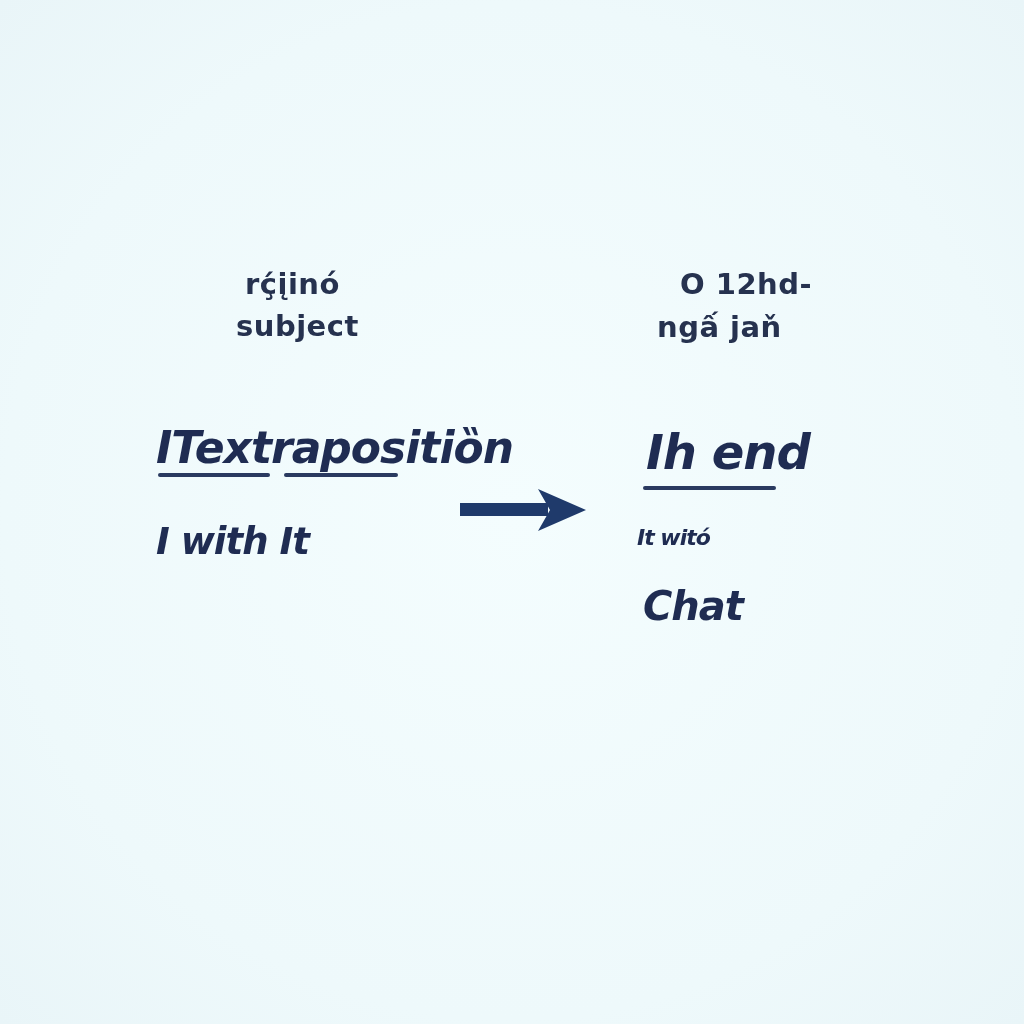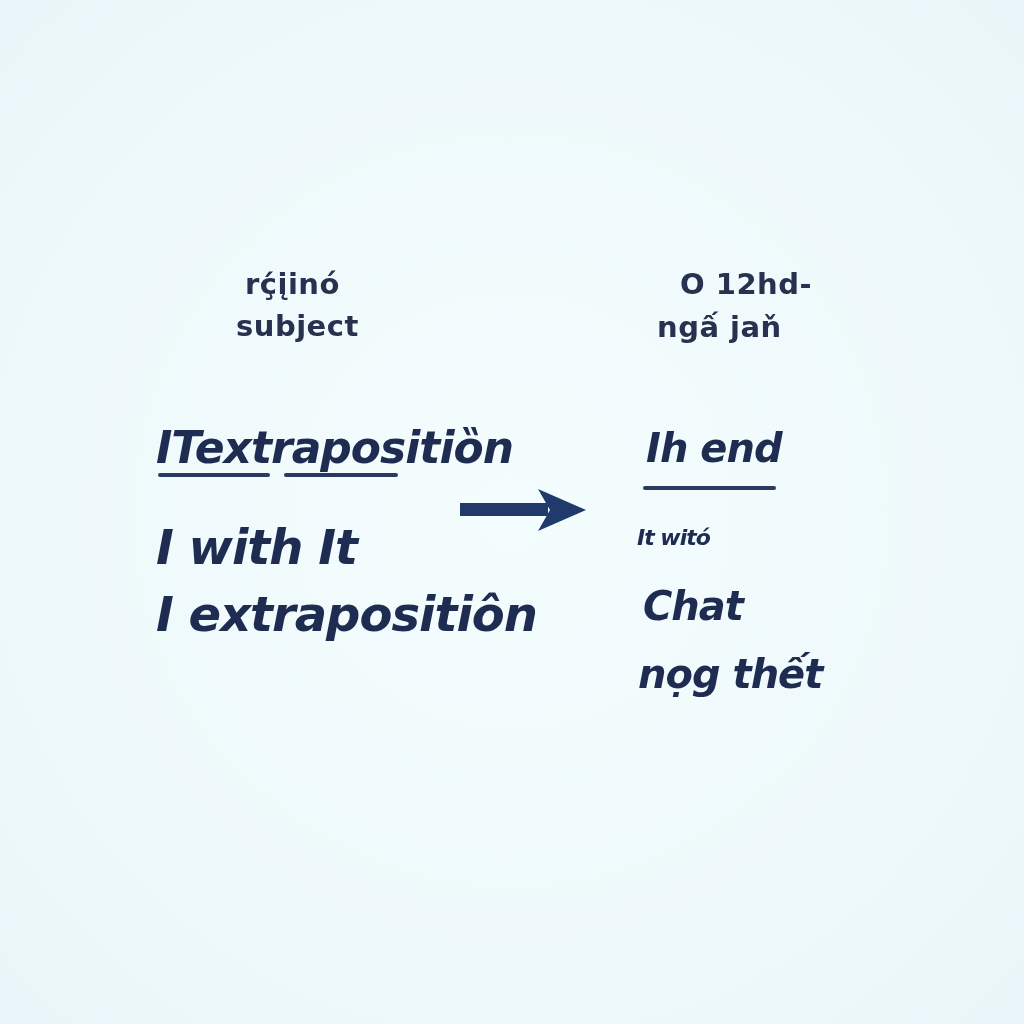--- a/index.html
+++ b/index.html
@@ -34,21 +34,21 @@
     .hand {
       font-family: "DejaVu Sans", sans-serif;
       font-style: italic;
       color: #1f2c52;
     }
     .heading-hand {
       font-size: 44px;
       letter-spacing: -1px;
     }
     .body-hand {
-      font-size: 48px;
+      font-size: 37px;
       letter-spacing: -1px;
     }
     .underline {
       position: absolute;
       height: 4px;
       background: #2a3a60;
       border-radius: 2px;
     }
     .arrow {
       position: absolute;
@@ -64,30 +64,28 @@
 <div class="canvas">
 
   <div class="txt label-sans" style="left:245px; top:270px;">rḉįinó</div>
   <div class="txt label-sans" style="left:236px; top:312px;text-align:center;">subject</div>
 
   <div class="txt hand heading-hand" style="left:156px; top:426px;">ITextrapositiȍn</div>
   <div class="underline" style="left:158px; top:473px; width:112px;"></div>
   <div class="underline" style="left:284px; top:473px; width:114px;"></div>
 
   <div class="txt hand body-hand" style="left:156px; top:523px;">I with It</div>
-  <div class="txt hand body-hand" style="left:156px; top:590px;">I extrapositiôn</div>
 
   <svg class="arrow" viewBox="0 0 130 46">
     <rect x="2" y="16" width="88" height="13" fill="#1f3a6b"></rect>
     <polygon points="80,2 128,23 80,44 92,23" fill="#1f3a6b"></polygon>
   </svg>
 
   <div class="txt label-sans" style="left:664px; top:270px;margin-left:16px;">O 12hd-</div>
   <div class="txt label-sans" style="left:657px; top:313px;">ngấ jaň</div>
 
-  <div class="txt hand heading-hand" style="left:646px; top:428px; font-size:40px;">Ih end</div>
+  <div class="txt hand heading-hand" style="left:646px; top:428px; font-size:48px;">Ih end</div>
   <div class="underline" style="left:643px; top:486px; width:133px;"></div>
 
   <div class="txt hand" style="left:637px; top:527px; font-size:22px; letter-spacing:-1px;">It witó</div>
   <div class="txt hand body-hand" style="left:643px; top:586px; font-size:40px;">Chat</div>
-  <div class="txt hand body-hand" style="left:638px; top:654px; font-size:40px;">nọg thết</div>
 
 </div>
 
 </body></html>

